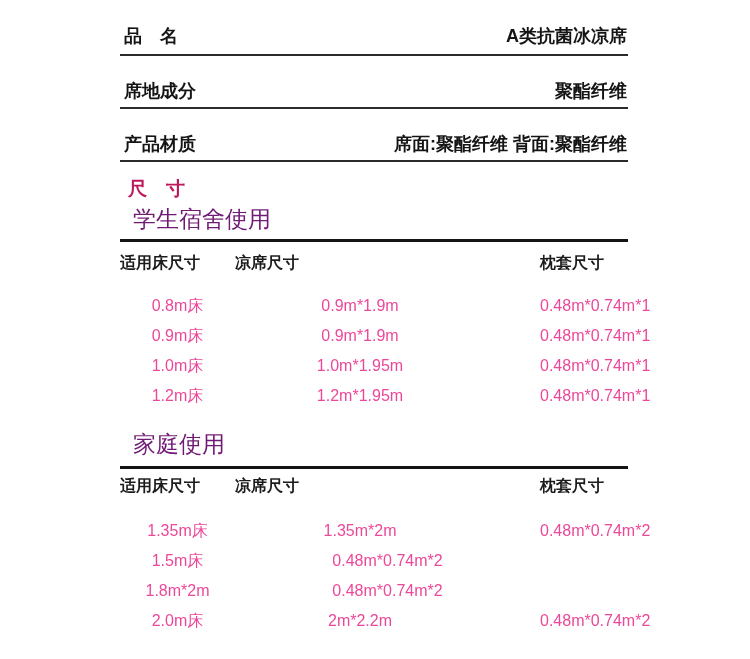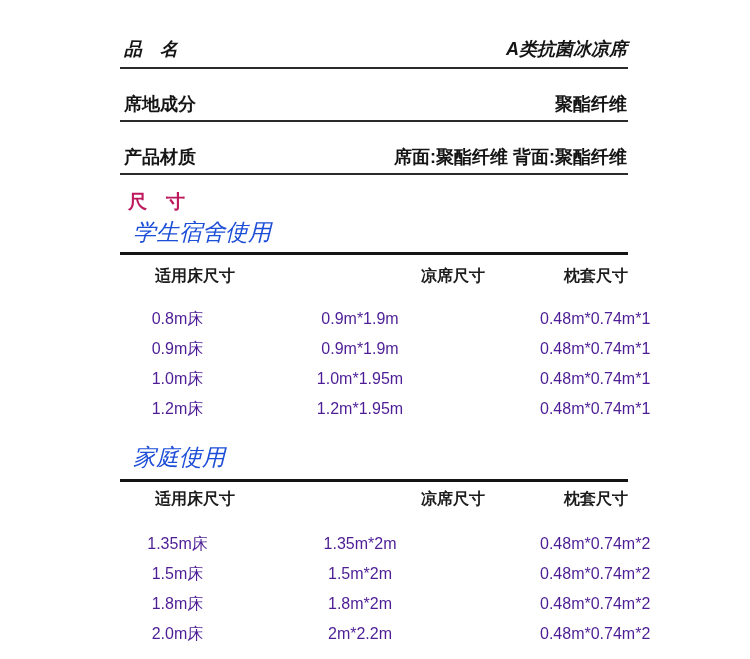--- a/index.html
+++ b/index.html
@@ -18,21 +18,21 @@
 
   
   .spec-row {
     display: flex;
     justify-content: space-between;
     align-items: baseline;
     border-bottom: 2px solid #2b2b2b;
     padding: 24px 1px 5px 4px;
     line-height: 22px;
   }
-  .spec-row.first { padding-top: 38px; padding-bottom: 7px; font-style: italic; }
+  .spec-row.first { padding-top: 25px; padding-bottom: 7px; }
   .spec-label {
     font-size: 18px;
     font-weight: bold;
     color: #151515;
     white-space: nowrap;
   }
   .spec-value {
     font-size: 18px;
     font-weight: bold;
     color: #151515;
@@ -46,52 +46,51 @@
     font-size: 19px;
     font-weight: bold;
     color: #be185d;
     line-height: 22px;
   }
   .table-subtitle {
     margin-top: 6px;
     padding: 0 0 6px 13px;
     font-size: 23px;
     font-weight: 400;
-    color: #1d4ed8;
+    color: #701a75;
     line-height: 27px;
     border-bottom: 3px solid #141414;
-    font-style: italic;
   }
   .table-subtitle.family {
     margin-top: 20px;
     padding-bottom: 8px;
   }
 
   .grid-row {
     display: grid;
     grid-template-columns: 115px 250px 143px;
   }
   .header-row {
     padding-top: 11px;
     line-height: 19px;
   }
   .header-row.family { padding-top: 7px; }
   .th {
     font-size: 16px;
     font-weight: bold;
     color: #1c1c1c;
-    text-align: right;
+    text-align: left;
     white-space: nowrap;
   }
   .rows { margin-top: 19px; }
   .rows.family { margin-top: 21px; }
   .tr { line-height: 30px; }
   .td {
     font-size: 16px;
-    color: #4c1d95;
+    color: #ec4899;
     text-align: center;
     white-space: nowrap;
   }
   .c3 { padding-left: 55px; }
 </style>
 </head>
 <body>
 
 <div class="content">
 
@@ -149,25 +148,23 @@
       <span class="th c3">枕套尺寸</span>
     </div>
     <div class="rows family">
       <div class="grid-row tr">
         <span class="td">1.35m床</span>
         <span class="td">1.35m*2m</span>
         <span class="td c3">0.48m*0.74m*2</span>
       </div>
       <div class="grid-row tr">
         <span class="td">1.5m床</span>
-        <span class="td">1.5m*2m</span>
         <span class="td c3">0.48m*0.74m*2</span>
       </div>
       <div class="grid-row tr">
-        <span class="td">1.8m床</span>
         <span class="td">1.8m*2m</span>
         <span class="td c3">0.48m*0.74m*2</span>
       </div>
       <div class="grid-row tr">
         <span class="td">2.0m床</span>
         <span class="td">2m*2.2m</span>
         <span class="td c3">0.48m*0.74m*2</span>
       </div>
     </div>
   </div>

